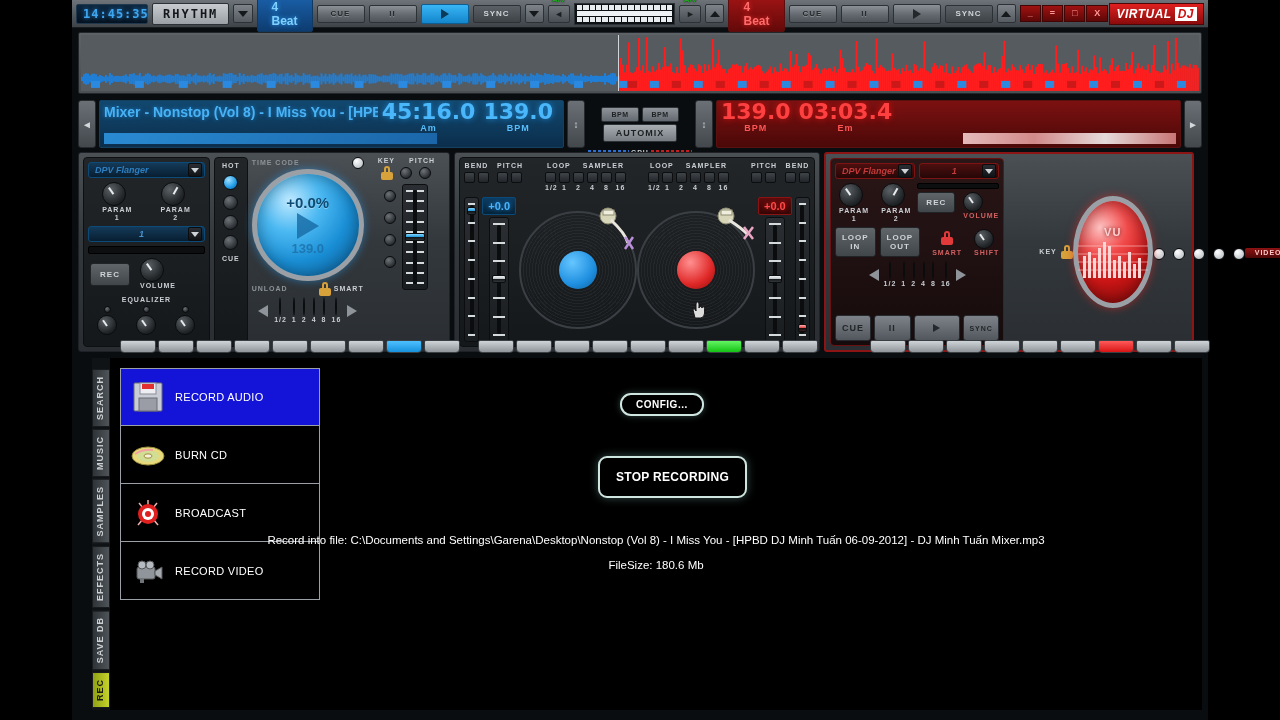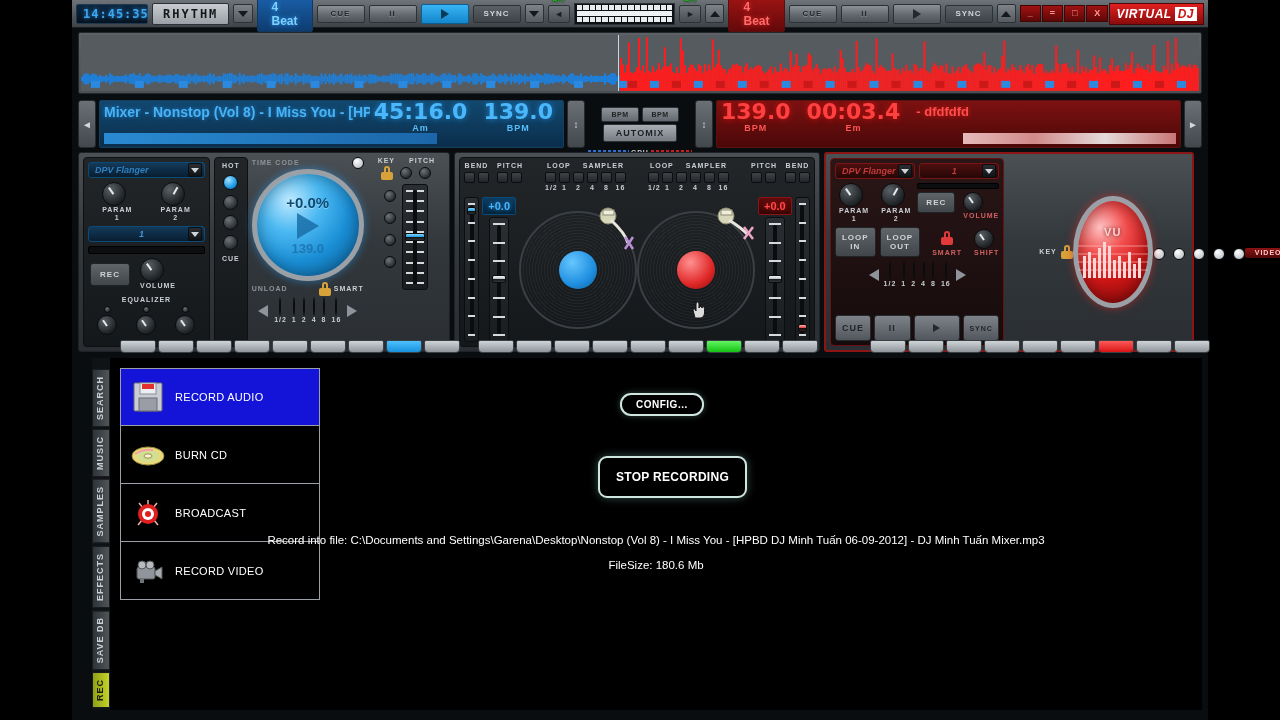--- a/index.html
+++ b/index.html
@@ -118,21 +118,21 @@
     flex:1; position:relative; border:1px solid #14405f; border-radius:2px;
     background:linear-gradient(#12486f,#0b2e4c);
     overflow:hidden; display:flex; align-items:flex-start;
   }
   .deckinfo.right{ border-color:#5c1111; background:linear-gradient(#7d1111,#4b0808); }
   .tracktitle{
     color:#49b2f5; font-weight:bold; font-size:14px; white-space:nowrap; overflow:hidden;
     padding:3px 4px; text-shadow:0 0 4px #1d7ec4; flex:1;
   }
   .deckinfo.right .tracktitle{ color:#ff4d4d; text-shadow:0 0 5px #cc1a1a; font-size:13px; padding-left:120px;}
-  .bigvals{ display:flex; gap:16px; padding:1px 10px 0 4px; }
+  .bigvals{ display:flex; gap:8px; padding:1px 10px 0 4px; }
   .valcol{ text-align:center; }
   .valnum{ color:#4ab7fb; font-size:22px; font-weight:bold; line-height:.95; text-shadow:0 0 6px #1e86d0;
            font-family:"DejaVu Sans", sans-serif;}
   .vallab{ color:#58bdfb; font-size:9px; font-weight:bold; letter-spacing:1px; }
   .deckinfo.right .valnum{ color:#ff4040; text-shadow:0 0 6px #cc1010;}
   .deckinfo.right .vallab{ color:#ff5555;}
   .minwave{
     position:absolute; left:4px; bottom:3px; height:11px; width:72%;
     background:linear-gradient(90deg,#2f9ae8,#1d6fb8);
     opacity:.85;
@@ -1071,25 +1071,24 @@
 
     <div class="sidebtn">↕</div>
 
     <div class="deckinfo right">
       <div class="bigvals">
         <div class="valcol">
           <div class="valnum">139.0</div>
           <div class="vallab">BPM</div>
         </div>
         <div class="valcol">
-          <div class="valnum">00:03.4</div>
+          <div class="valnum">03:03.4</div>
           <div class="vallab">Em</div>
         </div>
       </div>
-      <div class="tracktitle" style="padding-left:6px">- dfdfdfd</div>
       <div class="minwave"></div>
     </div>
 
     <div class="sidebtn">►</div>
   </div>
 
   <div class="decks">
 
     <div class="deckpanel deck-left">
 

